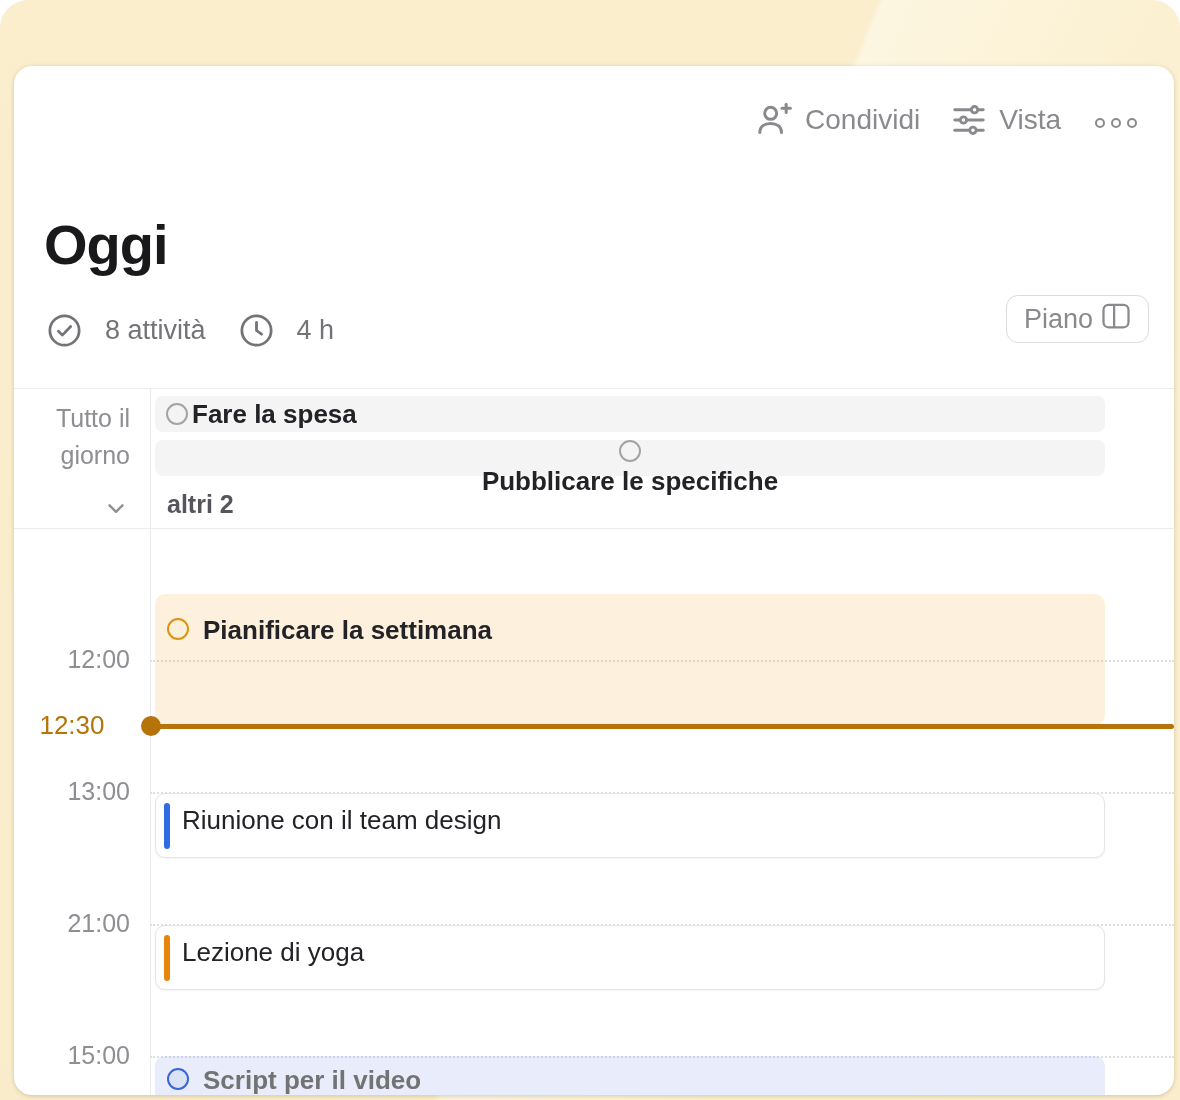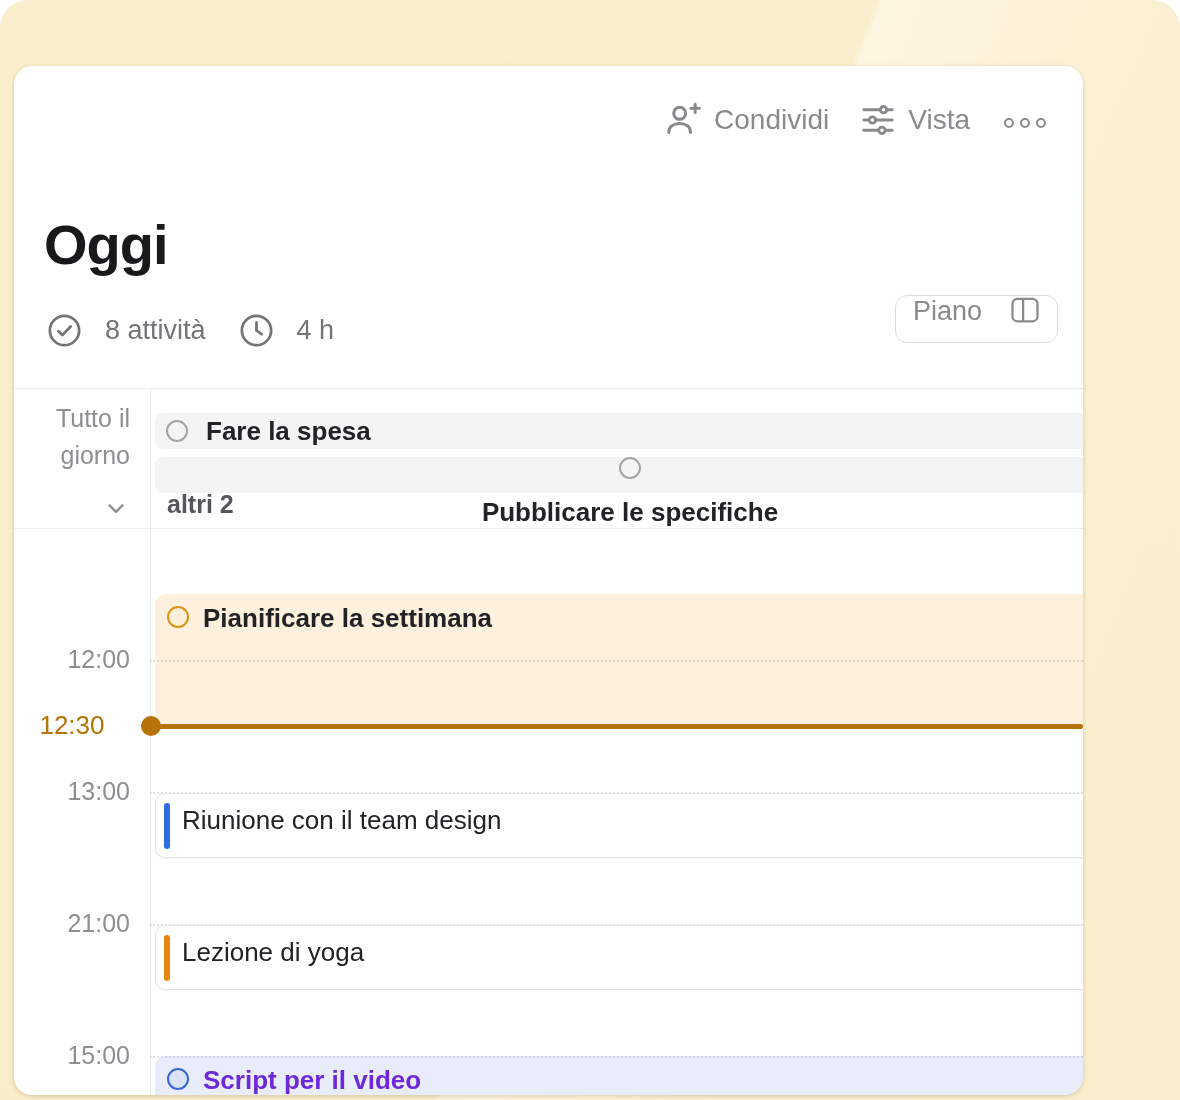--- a/index.html
+++ b/index.html
@@ -12,60 +12,59 @@
   .backdrop {
     position:absolute; inset:0;
     background:
       linear-gradient(112deg, rgba(255,255,255,0) 54%, rgba(255,252,240,0.55) 54.4%, rgba(255,250,232,0.18) 72%, rgba(250,240,210,0.35) 100%),
       linear-gradient(180deg, #faeecd 0%, #f9ecca 100%);
     border-radius:28px 28px 0 0;
   }
 
   
   .card {
-    position:absolute; left:14px; top:66px; width:1069px; height:1029px;
+    position:absolute; left:14px; top:66px; width:1160px; height:1029px;
     background:#ffffff; border-radius:18px; overflow:hidden;
     box-shadow:0 1px 4px rgba(120,95,40,0.28);
   }
 
   
   .toolbar { position:absolute; top:34px; right:37px; display:flex; align-items:center; gap:30px; color:#8a8a8e; }
   .tool-btn { display:flex; align-items:center; gap:11px; font-size:28px; color:#8a8a8e; cursor:pointer; }
   .tool-btn svg { display:block; }
   .dots { display:flex; align-items:center; gap:6px; padding:6px 0 0 4px; }
   .dots span { width:10px; height:10px; border:2.5px solid #8a8a8e; border-radius:50%; }
 
   
   .page-title { position:absolute; left:30px; top:146px; font-size:56px; font-weight:700; letter-spacing:-1px; color:#19191c; }
   .stats { position:absolute; left:32px; top:246px; display:flex; align-items:center; gap:32px; color:#737378; font-size:27px; }
   .stat { display:flex; align-items:center; gap:22px;text-align:right; }
   .stat svg { display:block; }
 
   .plan-btn {
     position:absolute; top:229px; right:25px; height:48px; padding:0 17px;
-    display:flex; align-items:flex-start; gap:28px;
+    display:flex; align-items:center; gap:8px;
     border:1.5px solid #dcdcdc; border-radius:12px; background:#fff;
     font-size:27px; color:#8a8a8e; cursor:pointer;
   }
 
   
   .divider { position:absolute; left:0; right:0; top:322px; height:1px; background:#ececec; }
   .hour-sep { position:absolute; left:0; right:0; top:462px; height:1px; background:#ededed; }
   .gutter-line { position:absolute; left:136px; top:323px; bottom:0; width:1px; background:#ececf0; }
 
   .allday-label { position:absolute; left:0; top:334px; width:136px; padding-right:20px; text-align:right;
                   font-size:25px; line-height:37px; color:#8e8e93; }
   .allday-chevron { position:absolute; left:89px; top:429px; cursor:pointer; }
 
   .allday-row {
     position:absolute; left:141px; width:950px; height:36px;
     background:#f4f4f5; border-radius:8px;
-    display:flex; align-items:center; gap:18px; padding:0 11px;
+    display:flex; align-items:center; gap:4px; padding:0 11px;
     cursor:pointer;
-    margin-top:17px;
   }
   .allday-row.r0 { top:330px; }
   .allday-row.r1 { top:374px;flex-direction:column; }
   .circle-cb { width:22px; height:22px; border-radius:50%; flex:0 0 auto; }
   .cb-gray  { border:2px solid #a3a3a8; background:transparent; }
   .row-title { font-size:26px; font-weight:600; color:#232327; white-space:nowrap; }
   .more-link { position:absolute; left:153px; top:424px; font-size:25px; font-weight:700; color:#55555c; cursor:pointer; }
 
   
   .gridline { position:absolute; left:136px; right:0; border-top:2px dotted #dfdfe3; z-index:1; }
@@ -78,36 +77,36 @@
   .now-label { position:absolute; left:0; width:136px; padding-right:20px; text-align:center; top:644px;
                font-size:26px; font-weight:400; color:var(--color-accent_amber,#b5730a); z-index:6; }
   .now-line { position:absolute; left:136px; right:0; top:658px; height:5px; border-radius:3px;
               background:var(--color-accent_amber,#b5730a); z-index:6; }
   .now-dot { position:absolute; left:127px; top:650px; width:20px; height:20px; border-radius:50%;
              background:var(--color-accent_amber,#b5730a); z-index:7; }
 
   .event { position:absolute; left:141px; width:950px; border-radius:10px; cursor:pointer; }
 
   .ev-amber { top:528px; height:131px; background:var(--color-amber_tint,rgba(242,166,50,0.17)); z-index:2;
-              display:flex; align-items:flex-start; gap:14px; padding:9px 12px; }
+              display:flex; align-items:flex-start; gap:14px; padding:21px 12px; }
   .cb-amber { border:2px solid #dd9415; background:#fbf0d9; margin-top:3px; }
   .ev-amber .ev-title { font-size:26px; font-weight:600; color:#232327; }
 
   .ev-card { background:#ffffff; border:1.5px solid #e4e4e7; box-shadow:0 1px 2px rgba(0,0,0,0.05); z-index:3; }
   .ev-card.meeting { top:727px; height:65px; }
   .ev-card.yoga    { top:859px; height:65px; }
   .ev-bar { position:absolute; left:8px; top:9px; width:6px; height:46px; border-radius:3px; }
   .bar-blue   { background:var(--color-blue,#2e6be5); }
   .bar-orange { background:var(--color-orange,#e8850c); }
   .ev-card .ev-title { position:absolute; left:26px; top:11px; font-size:26px; font-weight:500; color:#232327; }
 
   .ev-script { top:990px; height:70px; background:var(--color-script_tint,rgba(86,115,224,0.13)); z-index:2;
                display:flex; align-items:flex-start; gap:14px; padding:9px 12px; }
   .cb-blue { border:2px solid #3a66d9; background:rgba(205,216,243,0.55); margin-top:3px; }
-  .ev-script .ev-title { font-size:26px; font-weight:600; color:#6d28d9; }
+  .ev-script .ev-title { font-size:26px; font-weight:600; color:#737373; }
 </style>
 </head>
 <body>
 
 <div class="stage">
   <div class="backdrop"></div>
 
   <div class="card">
 
     <div class="toolbar">

